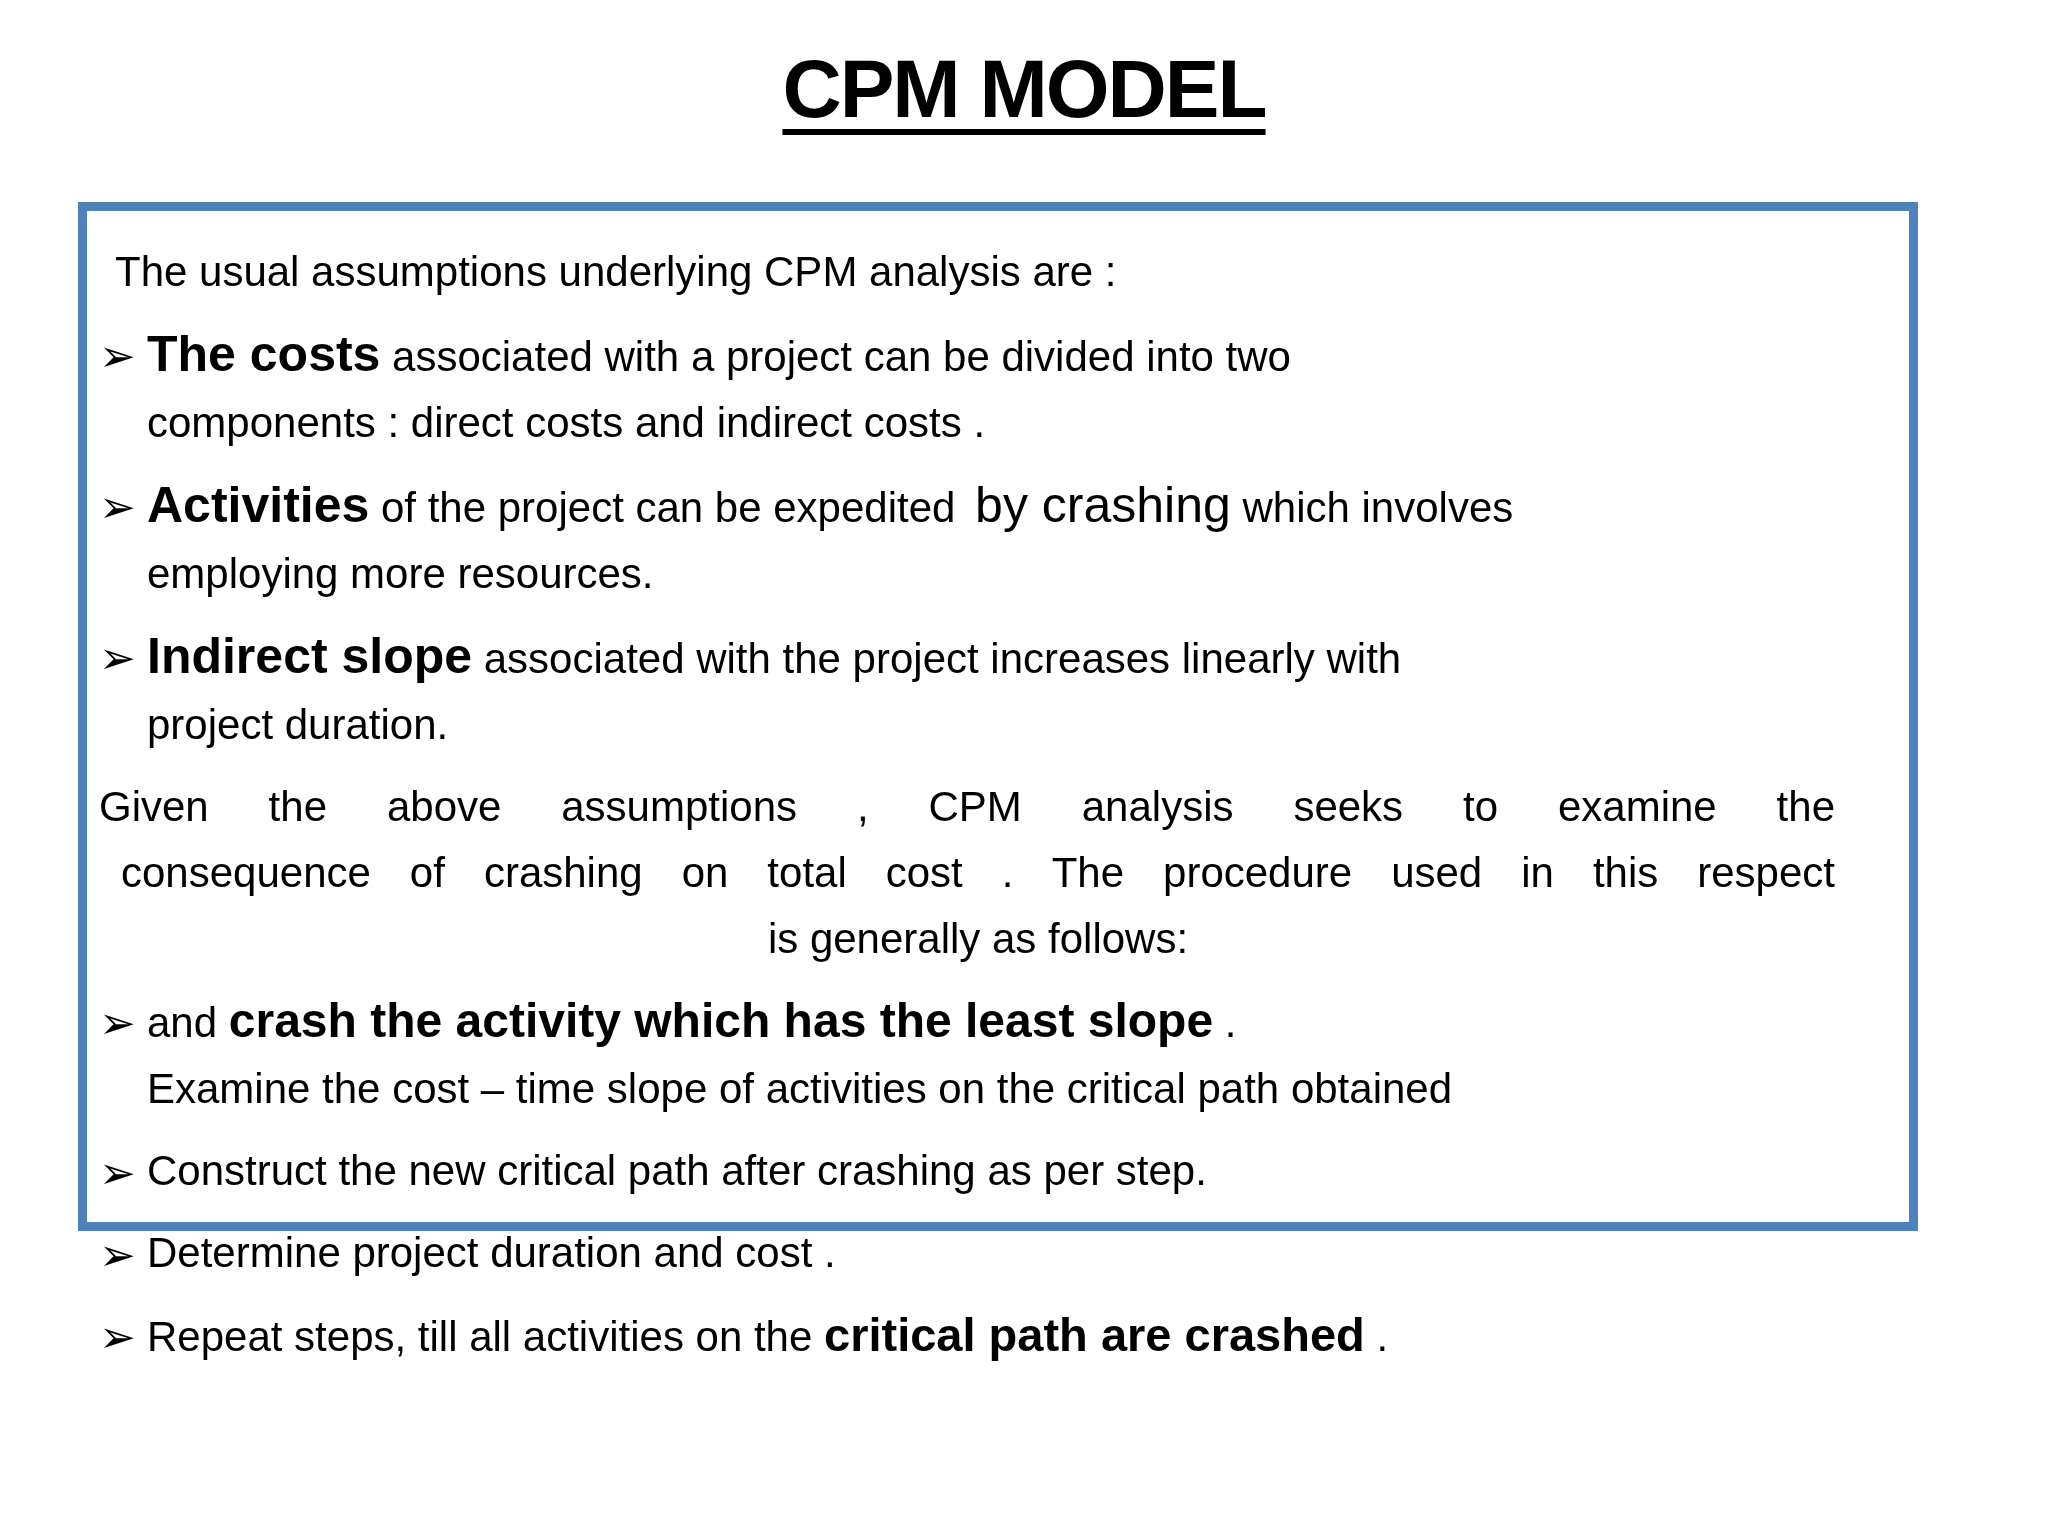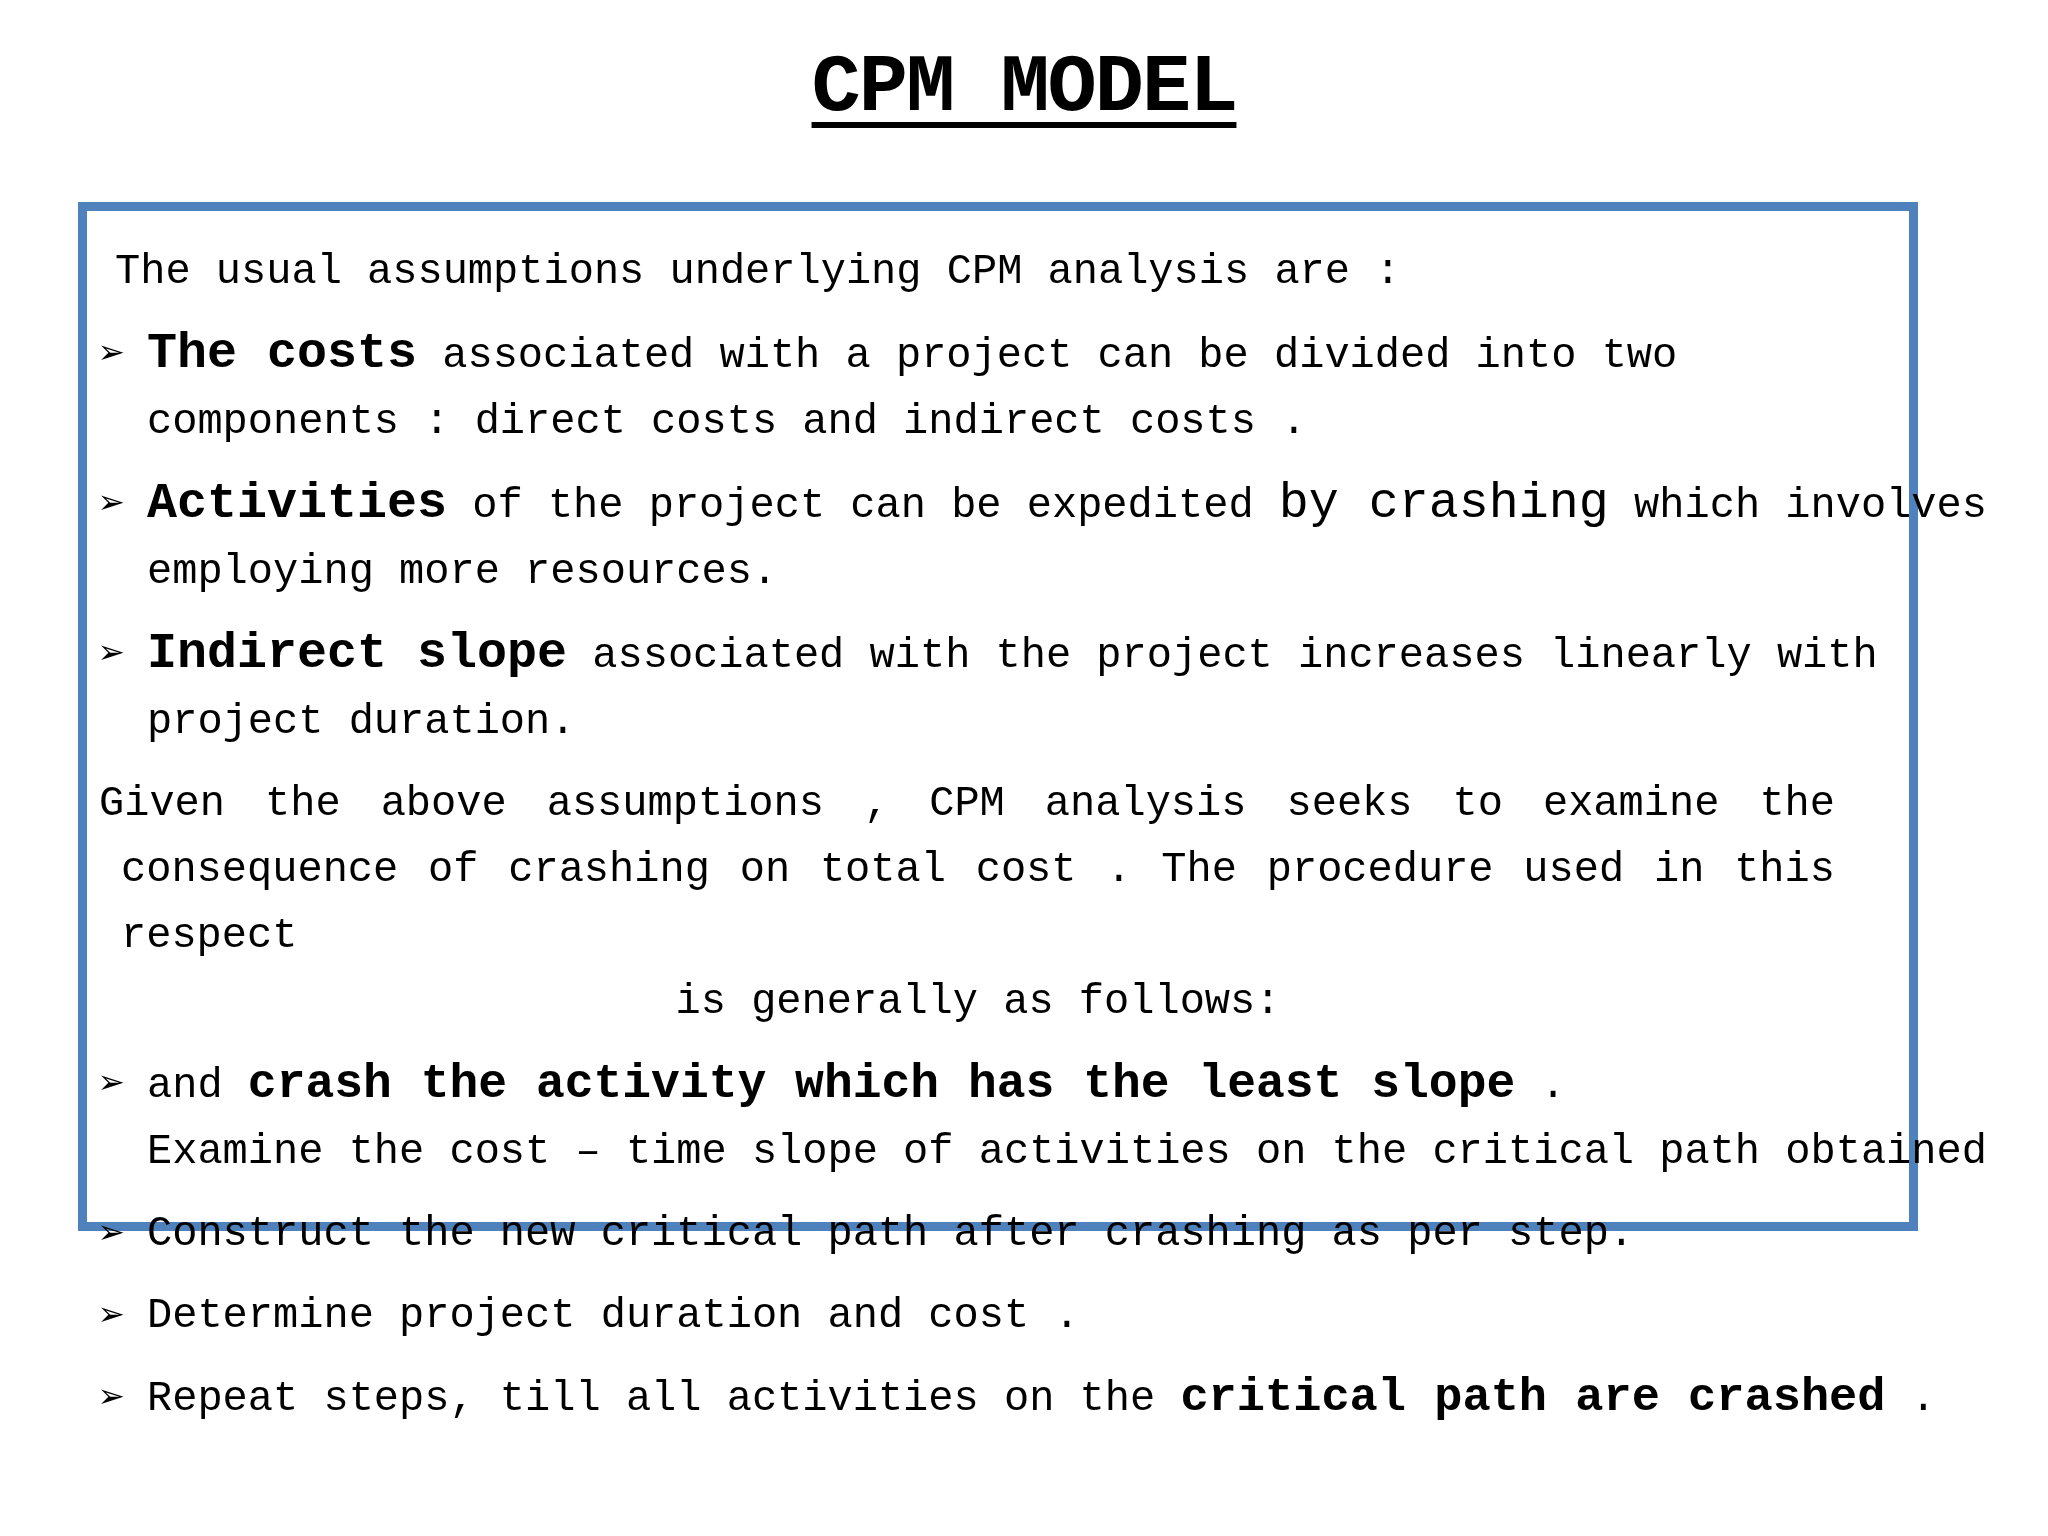--- a/index.html
+++ b/index.html
@@ -1,21 +1,21 @@
 <!DOCTYPE html>
 <html><head>
 <meta charset="utf-8">
 <style>
   html,body { margin:0; padding:0; background:#ffffff; }
   #slide {
     position: relative;
     width: 2048px; height: 1536px;
     background: var(--bg, #ffffff);
     color: var(--text, #000000);
-    font-family: Liberation Mono, monospace;
+    font-family: Liberation Sans, sans-serif;
     overflow: hidden;
   }
   .title {
     position: absolute;
     top: 42px; left: 0; width: 100%;
     text-align: center;
     font-size: 82px;
     font-weight: bold;
     letter-spacing: -2px;
     text-decoration: underline;
@@ -40,21 +40,21 @@
   .intro { margin-left: 16px; }
   .block { margin-top: 16px; }
   .bullet { position: relative; padding-left: 48px; }
   .marker {
     position: absolute;
     left: 0; top: 2px;
     font-size: 44px;
     line-height: 66px;
   }
   .lead  { font-weight: bold; font-size: 50px; }
-  .big   { font-size: 50px; }
+  .big   { font-size: 50px; margin-left: 8px; }
   .bold-mid { font-weight: bold; font-size: 48px; }
   .bold-end { font-weight: bold; font-size: 47px; }
   .para { padding-right: 46px; }
   .para .jline {
     white-space: normal;
     text-align: justify;
     text-align-last: justify;
     line-height: 66px;
   }
   .para .p-l1 { padding-left: 0; }

